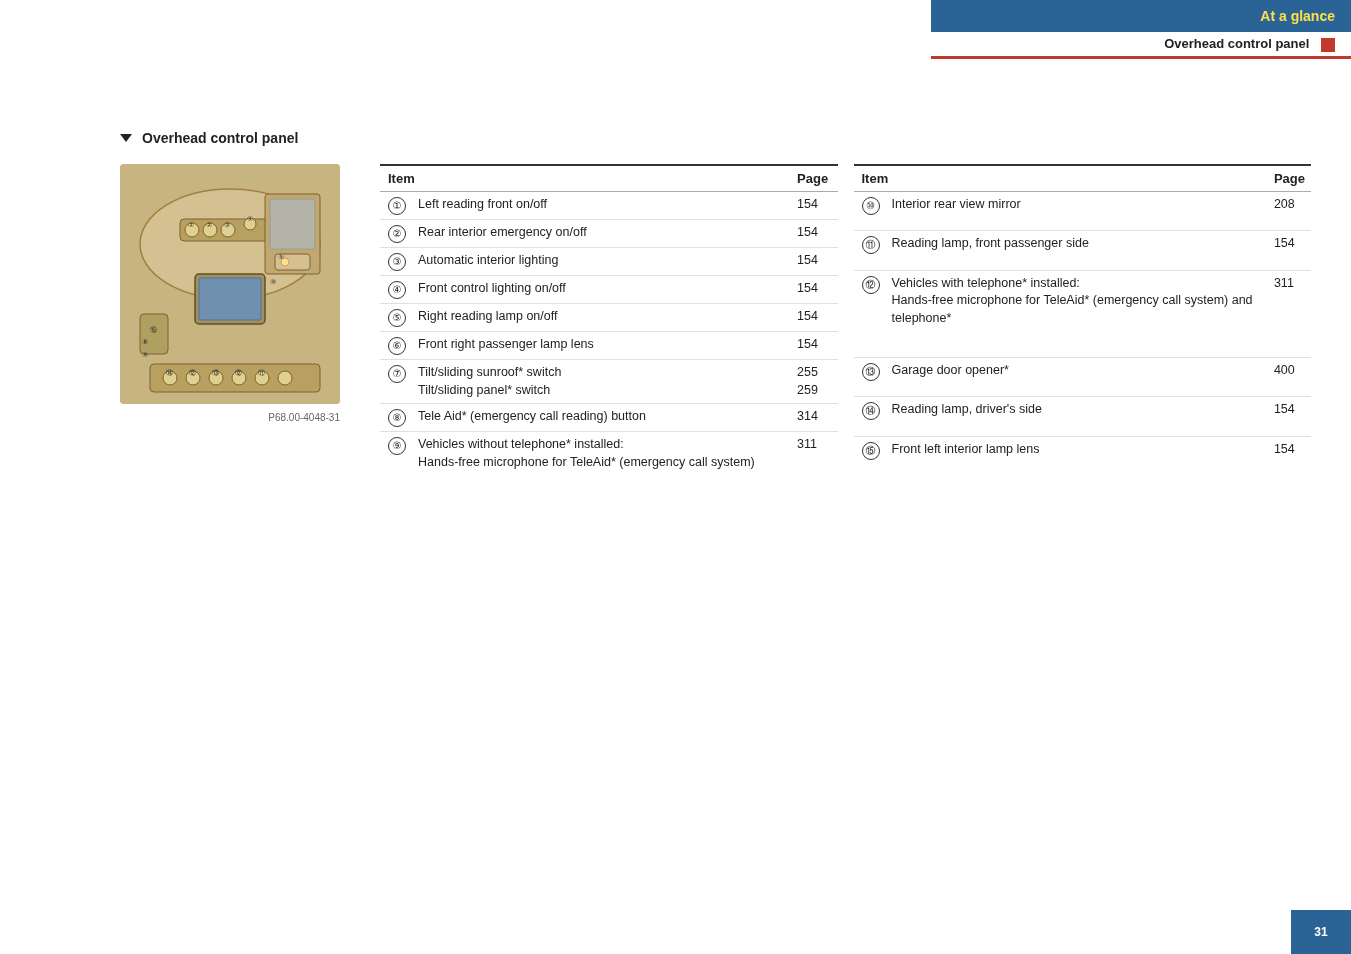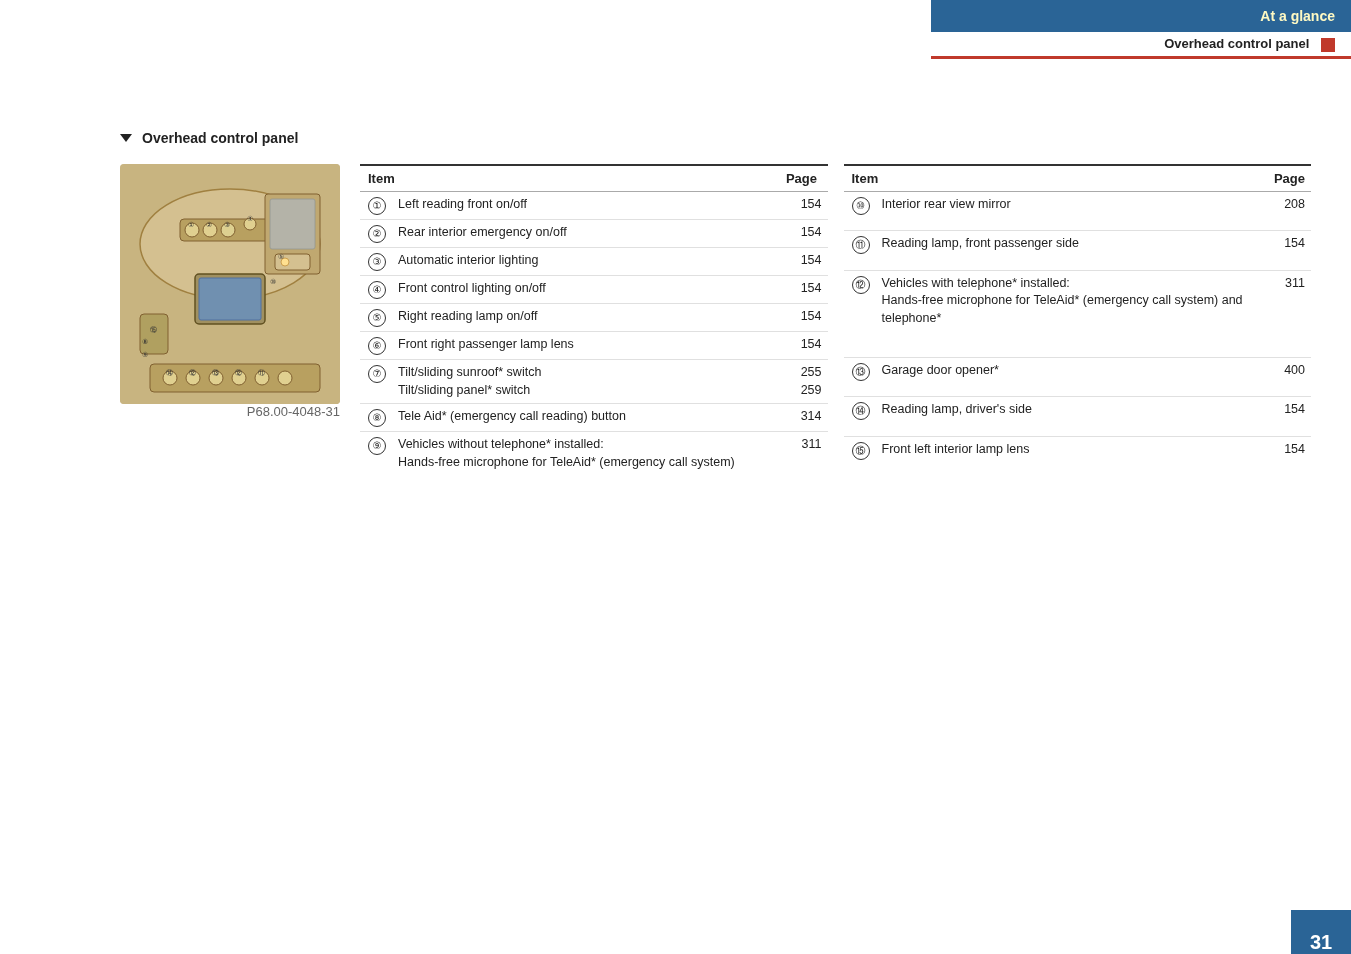--- a/index.html
+++ b/index.html
@@ -16,21 +16,21 @@
 
     
     .header-area {
       position: absolute;
       top: 0;
       right: 0;
       width: 420px;
     }
     .at-a-glance-bar {
       background: #2a6496;
-      color: #fef9c3;
+      color: #fde047;
       font-weight: bold;
       font-size: 14px;
       text-align: right;
       padding: 8px 16px;
     }
     .overhead-title-bar {
       background: #ffffff;
       border-bottom: 3px solid #c0392b;
       text-align: right;
       padding: 4px 16px;
@@ -47,25 +47,25 @@
     }
 
     
     .page-number {
       position: absolute;
       bottom: 0;
       right: 0;
       background: #2a6496;
       color: #fff;
       font-weight: bold;
-      font-size: 20px;
+      font-size: 12px;
       width: 60px;
       height: 44px;
       display: flex;
-      align-items: flex-end;
+      align-items: center;
       justify-content: center;
     }
 
     
     .main-content {
       position: absolute;
       top: 130px;
       left: 120px;
       right: 40px;
     }
@@ -109,31 +109,32 @@
       border-radius: 4px;
       position: relative;
       overflow: hidden;
     }
     
     .diagram-img svg {
       width: 100%;
       height: 100%;
     }
     .diagram-caption {
-      font-size: 13px;
+      font-size: 10px;
       color: #666;
       text-align: right;
-      margin-top: 0;
+      margin-top: 8px;
     }
 
     
     .tables-area {
       flex: 1;
       display: flex;
       gap: 16px;
+      margin-left: 20px;
     }
 
     .item-table {
       flex: 1;
       border-collapse: collapse;
       font-size: 12.5px;
     }
     .item-table th {
       border-top: 2px solid #333;
       border-bottom: 1px solid #aaa;
@@ -154,21 +155,21 @@
       line-height: 1.4;
     }
     .item-table td.num-cell {
       white-space: nowrap;
       padding-right: 4px;
       vertical-align: top;
       padding-top: 5px;
       width: 26px;
     }
     .item-table td.page-cell {
-      text-align: right;
+      text-align: left;
       white-space: nowrap;
       padding-right: 6px;
     }
     .item-table tr:last-child td {
       border-bottom: none;
     }
 
     .circle-num {
       display: inline-flex;
       align-items: center;

